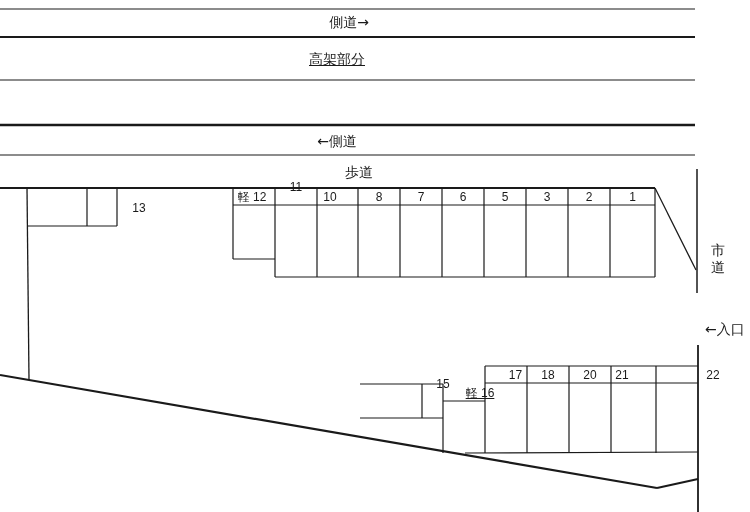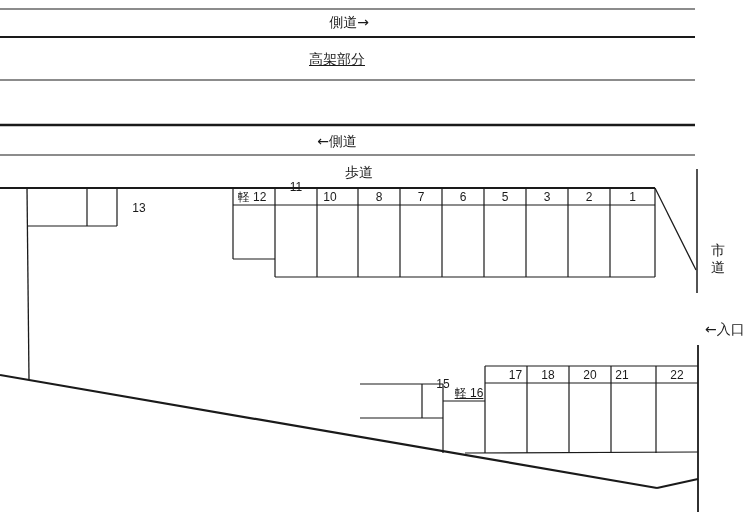--- a/index.html
+++ b/index.html
@@ -89,18 +89,18 @@
 <div class="num" style="left:317px; top:190px; width:26px;">10</div>
 <div class="num" style="left:358px; top:190px; width:42px;">8</div>
 <div class="num" style="left:400px; top:190px; width:42px;">7</div>
 <div class="num" style="left:442px; top:190px; width:42px;">6</div>
 <div class="num" style="left:484px; top:190px; width:42px;">5</div>
 <div class="num" style="left:526px; top:190px; width:42px;">3</div>
 <div class="num" style="left:568px; top:190px; width:42px;">2</div>
 <div class="num" style="left:610px; top:190px; width:45px;">1</div>
 
 <div class="num" style="left:422px; top:377px; width:42px;">15</div>
-<div class="num" style="left:436px; top:386px; width:66px;text-decoration:underline;">軽 16</div>
+<div class="num" style="left:447px; top:386px; width:66px;text-decoration:underline;">軽 16</div>
 <div class="num" style="left:485px; top:368px; width:61px;">17</div>
 <div class="num" style="left:527px; top:368px; width:42px;">18</div>
 <div class="num" style="left:569px; top:368px; width:42px;">20</div>
 <div class="num" style="left:611px; top:368px; width:22px;">21</div>
-<div class="num" style="left:656px; top:368px; width:42px;">22</div>
+<div class="num" style="left:656px; top:368px; width:42px;padding-left:36px;">22</div>
 
 </body></html>

